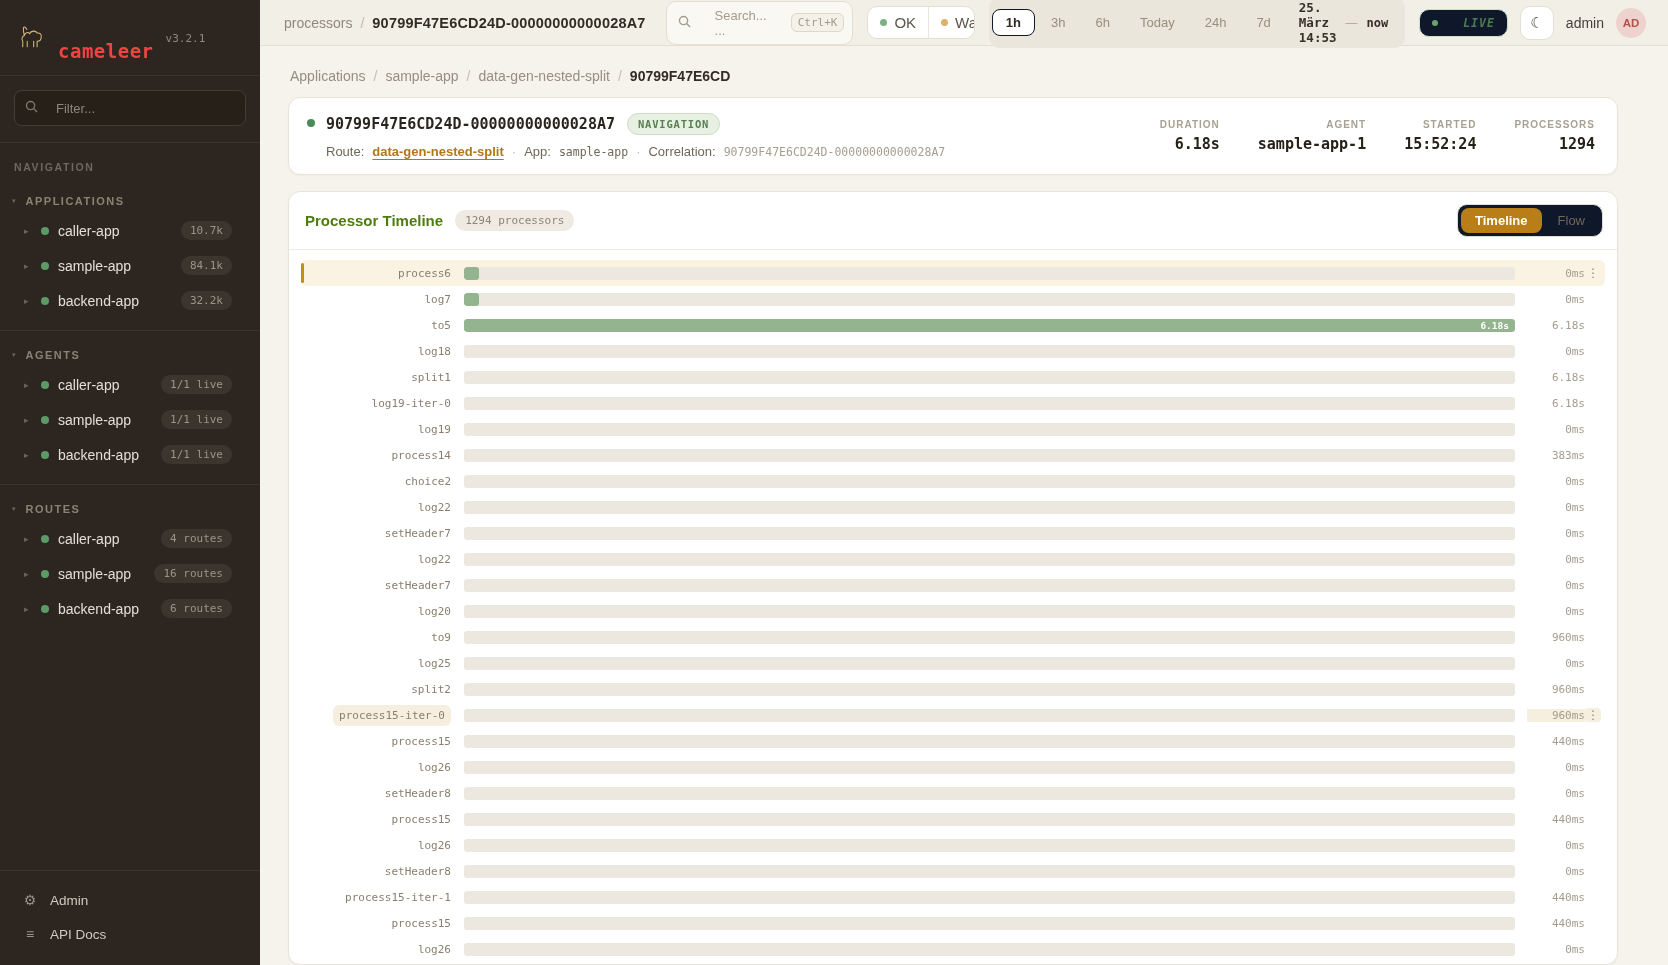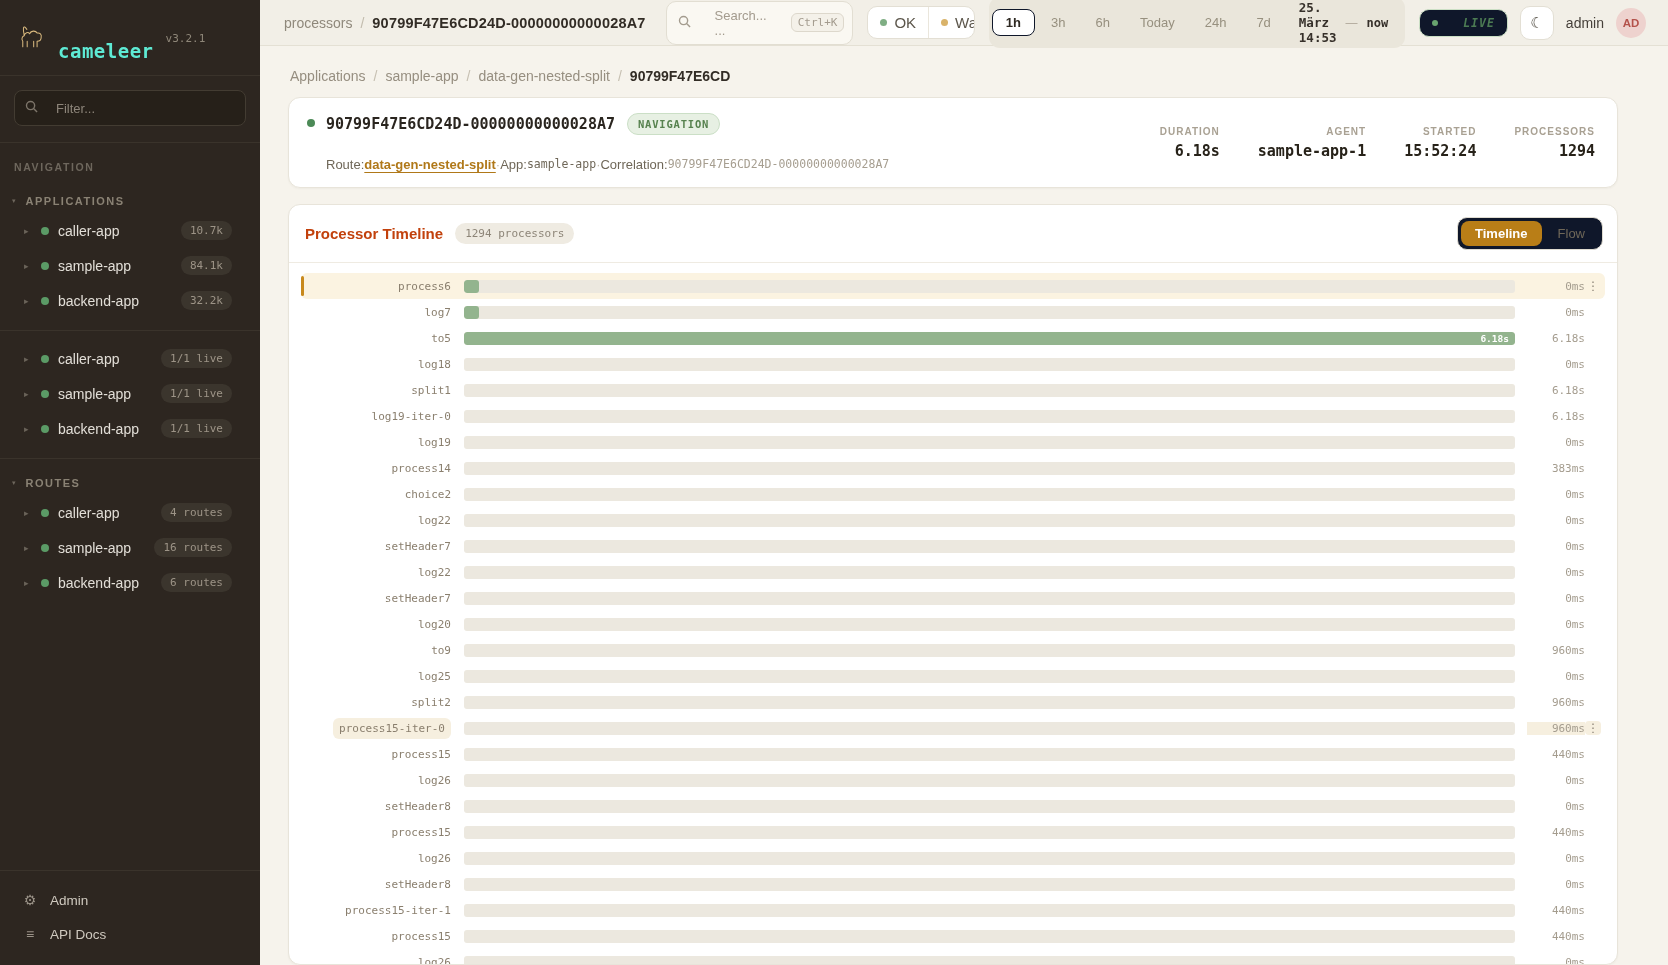--- a/index.html
+++ b/index.html
@@ -10,21 +10,21 @@
   
   .app { display:flex; width:1668px; height:965px; }
   .sidebar { width:260px; min-width:260px; background:#2D2620; color:#E2DED7;
              display:flex; flex-direction:column; }
   .right-col { flex:1; display:flex; flex-direction:column; min-width:0; }
 
   
   .logo-row { display:flex; align-items:center; gap:10px; padding:14px 18px 13px 18px;
               border-bottom:1px solid #3A332B; }
   .logo-name { font-family:"DejaVu Sans Mono", monospace; font-weight:bold; font-size:19px;
-               color:#5eead4; letter-spacing:0.5px;margin-top:26px; }
+               color:#ef4444; letter-spacing:0.5px;margin-top:26px; }
   .logo-ver { font-family:"DejaVu Sans Mono", monospace; font-size:11px; color:#8E8678; margin-left:2px; }
   .filter-wrap { padding:14px 14px 16px 14px; border-bottom:1px solid #3A332B; }
   .filter-box { display:flex; align-items:center; gap:18px; background:#262019;
                 border:1px solid #433C32; border-radius:8px; padding:8px 10px; }
   .filter-box input { background:transparent; border:none; outline:none; color:#CFC9BF;
                       font-size:13px; width:100%; }
   .filter-box input::placeholder { color:#8D857A; }
   .nav-caption { font-size:10.5px; letter-spacing:1.6px; color:#6E675D; font-weight:bold;
                  padding:18px 14px 4px 14px; }
   .nav-section { padding:10px 0 12px 0; border-bottom:1px solid #3A332B; }
@@ -98,37 +98,37 @@
   
   .exchange-card { display:flex; justify-content:space-between; align-items:center;
                    padding:15px 22px 15px 18px; }
   .ex-left { display:flex; gap:11px; }
   .ex-dot { width:8px; height:8px; border-radius:50%; background:#4C8A57; margin-top:6px; }
   .ex-title-row { display:flex; align-items:center; gap:12px; }
   .ex-id { font-family:"DejaVu Sans Mono", monospace; font-weight:bold; font-size:15px; color:#2A251F; }
   .ex-status { font-family:"DejaVu Sans Mono", monospace; font-size:10.5px; letter-spacing:0.8px;
                color:#57824F; background:#E7F0E3; border:1px solid #CBDFC6; border-radius:999px;
                padding:4px 10px; font-weight:bold; }
-  .ex-meta { display:flex; gap:0; margin-top:22px; font-size:13px; color:#6F6758; }
+  .ex-meta { display:flex; align-items:center; gap:8px; margin-top:9px; font-size:13px; color:#6F6758; }
   .ex-route-link { color:#B07818; text-decoration:underline; text-underline-offset:3px;
                    cursor:pointer; font-weight:bold; font-size:13px; }
   .meta-dot { color:#C0B9AB; }
   .meta-mono { font-family:"DejaVu Sans Mono", monospace; font-size:11.5px; color:#6F6758; }
   .meta-mono.dim { color:#A69E90; }
   .ex-stats { display:flex; gap:38px; }
   .stat { text-align:right; }
   .stat-label { font-size:10px; letter-spacing:1px; color:#A9A193; font-weight:bold; }
   .stat-value { font-family:"DejaVu Sans Mono", monospace; font-size:15px; font-weight:bold;
                 color:#272219; margin-top:5px; }
 
   
   .timeline-card { margin-top:16px; flex:1; display:flex; flex-direction:column; overflow:hidden; }
   .tl-header { display:flex; align-items:center; padding:12px 14px 12px 16px;
                border-bottom:1px solid #EFEBE2; }
-  .tl-title { font-size:15px; font-weight:bold; color:#c2410c; }
+  .tl-title { font-size:15px; font-weight:bold; color:#4d7c0f; }
   .tl-badge { font-family:"DejaVu Sans Mono", monospace; font-size:11px; color:#8D8578;
               background:#EFEBE2; border-radius:999px; padding:4px 10px; margin-left:12px; }
   .view-toggle { margin-left:auto; display:flex; background:#0f172a; border:1px solid #E0DCD1;
                  border-radius:10px; padding:3px; gap:2px; }
   .view-btn { font-size:13px; padding:5px 14px; border-radius:8px; color:#6F6758; cursor:pointer; }
   .view-btn.selected { background:#B97E17; color:#FFFFFF; font-weight:bold; }
   .tl-rows { padding:10px 12px 8px 12px; overflow:hidden; }
   .tl-row { display:flex; align-items:center; height:26px; border-radius:6px;
             padding:0 4px 0 6px; position:relative; cursor:pointer; }
   .tl-row.hl-full { background:#FBF3E1; }
@@ -203,20 +203,24 @@
   </div>
             <div class="nav-item">
     <span class="item-caret">▸</span>
     <span class="status-dot"></span>
     <span class="item-label">backend-app</span>
     <span class="item-badge">32.2k</span>
   </div>
           </div>
   </div>
         <div class="nav-section">
+    <div class="section-head">
+      <span class="section-chev">▾</span>
+      <span class="section-label">AGENTS</span>
+    </div>
     <div class="section-items">
             <div class="nav-item">
     <span class="item-caret">▸</span>
     <span class="status-dot"></span>
     <span class="item-label">caller-app</span>
     <span class="item-badge">1/1 live</span>
   </div>
             <div class="nav-item">
     <span class="item-caret">▸</span>
     <span class="status-dot"></span>

